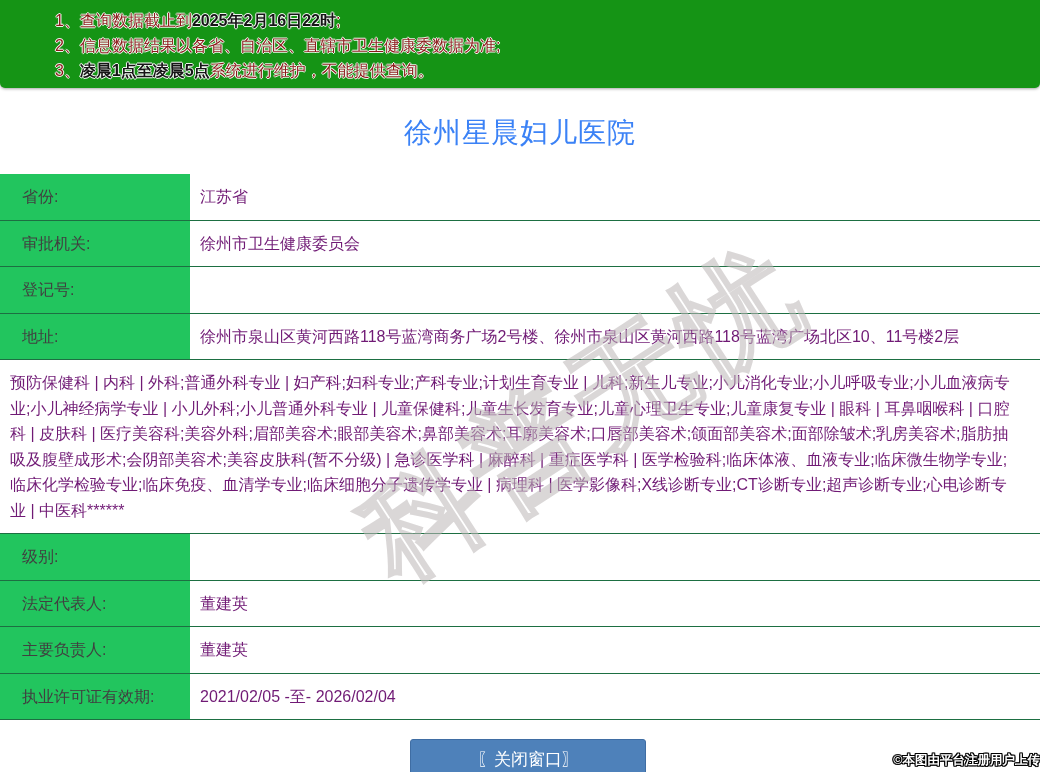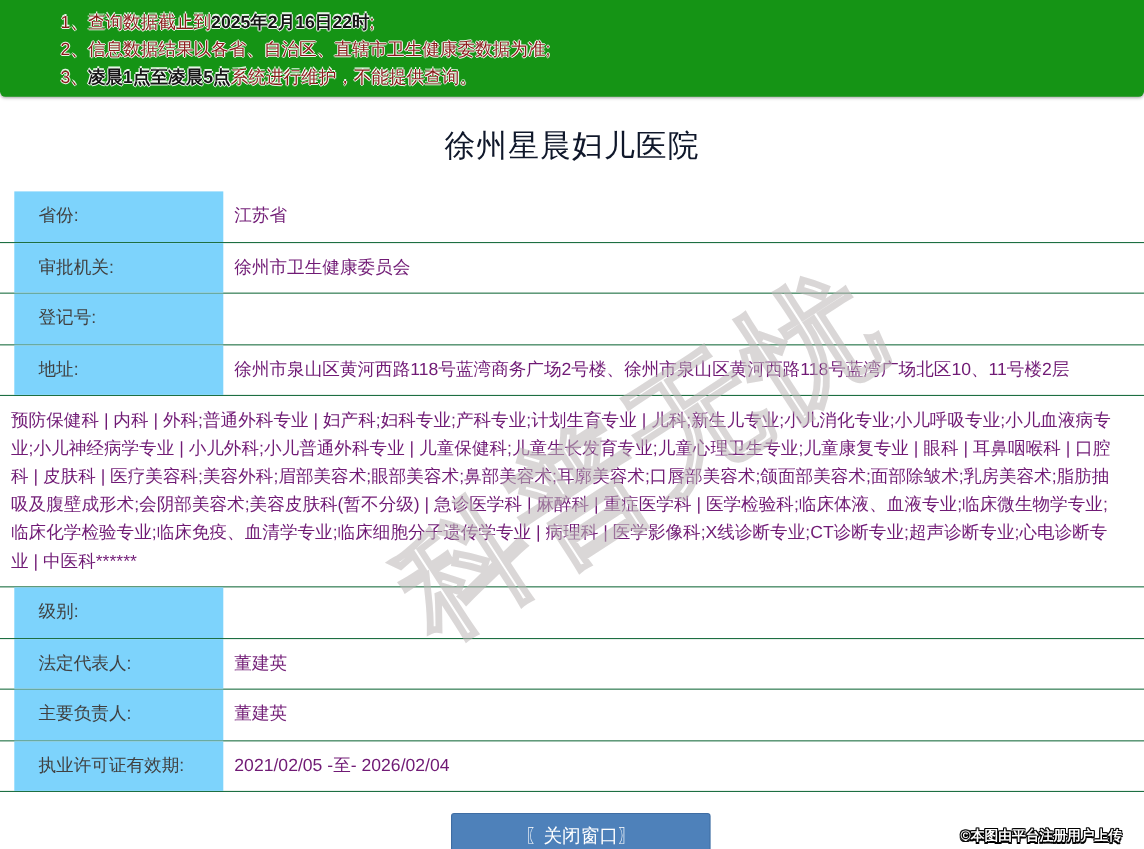--- a/index.html
+++ b/index.html
@@ -23,29 +23,29 @@
     text-shadow:-1px 0 rgba(255,255,255,.9), 1px 0 rgba(255,255,255,.9),
                  0 -1px rgba(255,255,255,.9), 0 1px rgba(255,255,255,.9);
     white-space:nowrap;
   }
   .banner li .num { color:#8b1a1a; }
   .banner li .seg-bold { color:#161616; font-weight:700; }
 
   
   .title {
     margin:26px 0 22px; text-align:center;
-    font-size:28px; font-weight:400; color:#0f172a; letter-spacing:1px;
+    font-size:28px; font-weight:400; color:#3b82f6; letter-spacing:1px;
   }
 
   
   .info-table { width:100%; z-index:1; }
   .trow { display:flex; border-bottom:1px solid #1d6f42; font-size:16px; line-height:25.5px; }
   .tlabel {
-    width:190px; min-width:190px; background:#7dd3fc;
-    padding:10px 6px 10px 22px; color:#404040;margin-left:13px;
+    width:190px; min-width:190px; background:#22c55e;
+    padding:10px 6px 10px 22px; color:#404040;
   }
   .tvalue { flex:1; padding:10px 20px 10px 10px; color:#701a75; word-break:break-all; }
 
   
   .watermark {
     position:absolute; left:335px; top:335px; z-index:3;
     transform:rotate(-33deg); transform-origin:center;
     font-size:118px; font-weight:700; letter-spacing:6px; white-space:nowrap;
     color:rgba(255,255,255,0.04);
     -webkit-text-stroke:2.5px rgba(187,183,183,0.55);
@@ -61,21 +61,21 @@
   
   .close-btn {
     position:absolute; top:739px; left:410px; width:236px; height:40px;
     background:#4e81ba; border:1px solid #3f6da3; border-radius:3px;
     color:#fff; font-size:17px; font-family:inherit; cursor:pointer; z-index:4;
     text-align:center;
   }
 
   
   .credit {
-    position:absolute; right:20px; bottom:3px; z-index:4;
+    position:absolute; right:0; bottom:3px; z-index:4;
     font-size:12.5px; font-weight:700; color:#fff;
     text-shadow:-1px 0 #000, 1px 0 #000, 0 -1px #000, 0 1px #000,
                 -1px -1px #000, 1px 1px #000, -1px 1px #000, 1px -1px #000;
   }
 </style>
 </head>
 <body>
 
 <div class="page">
 

